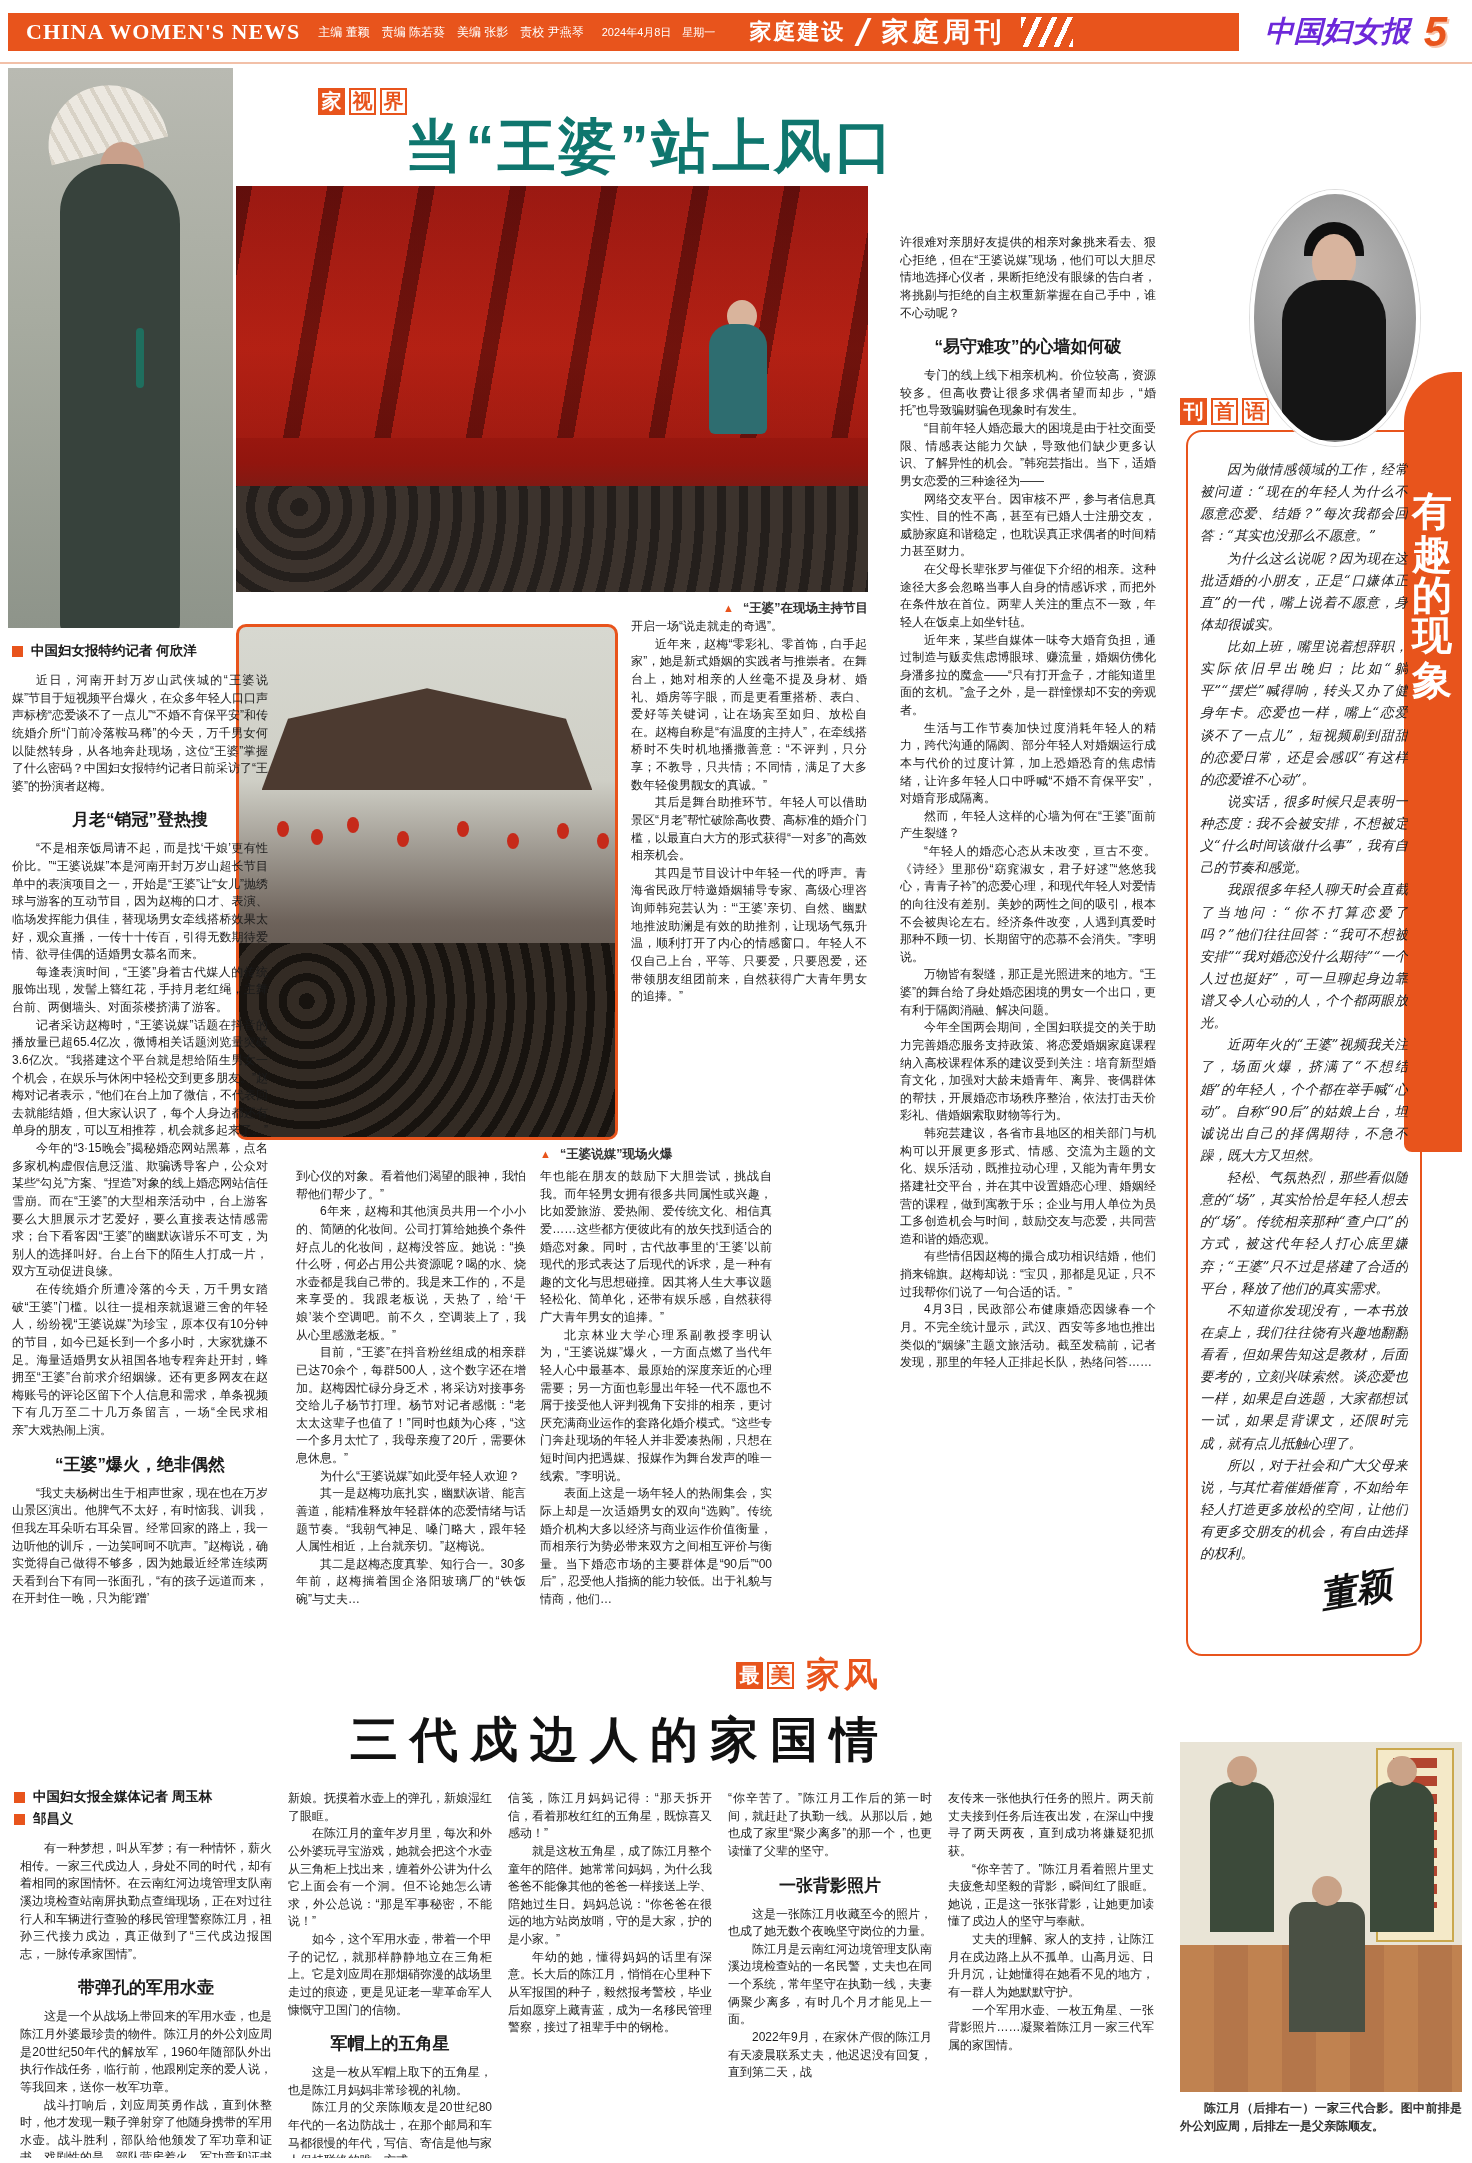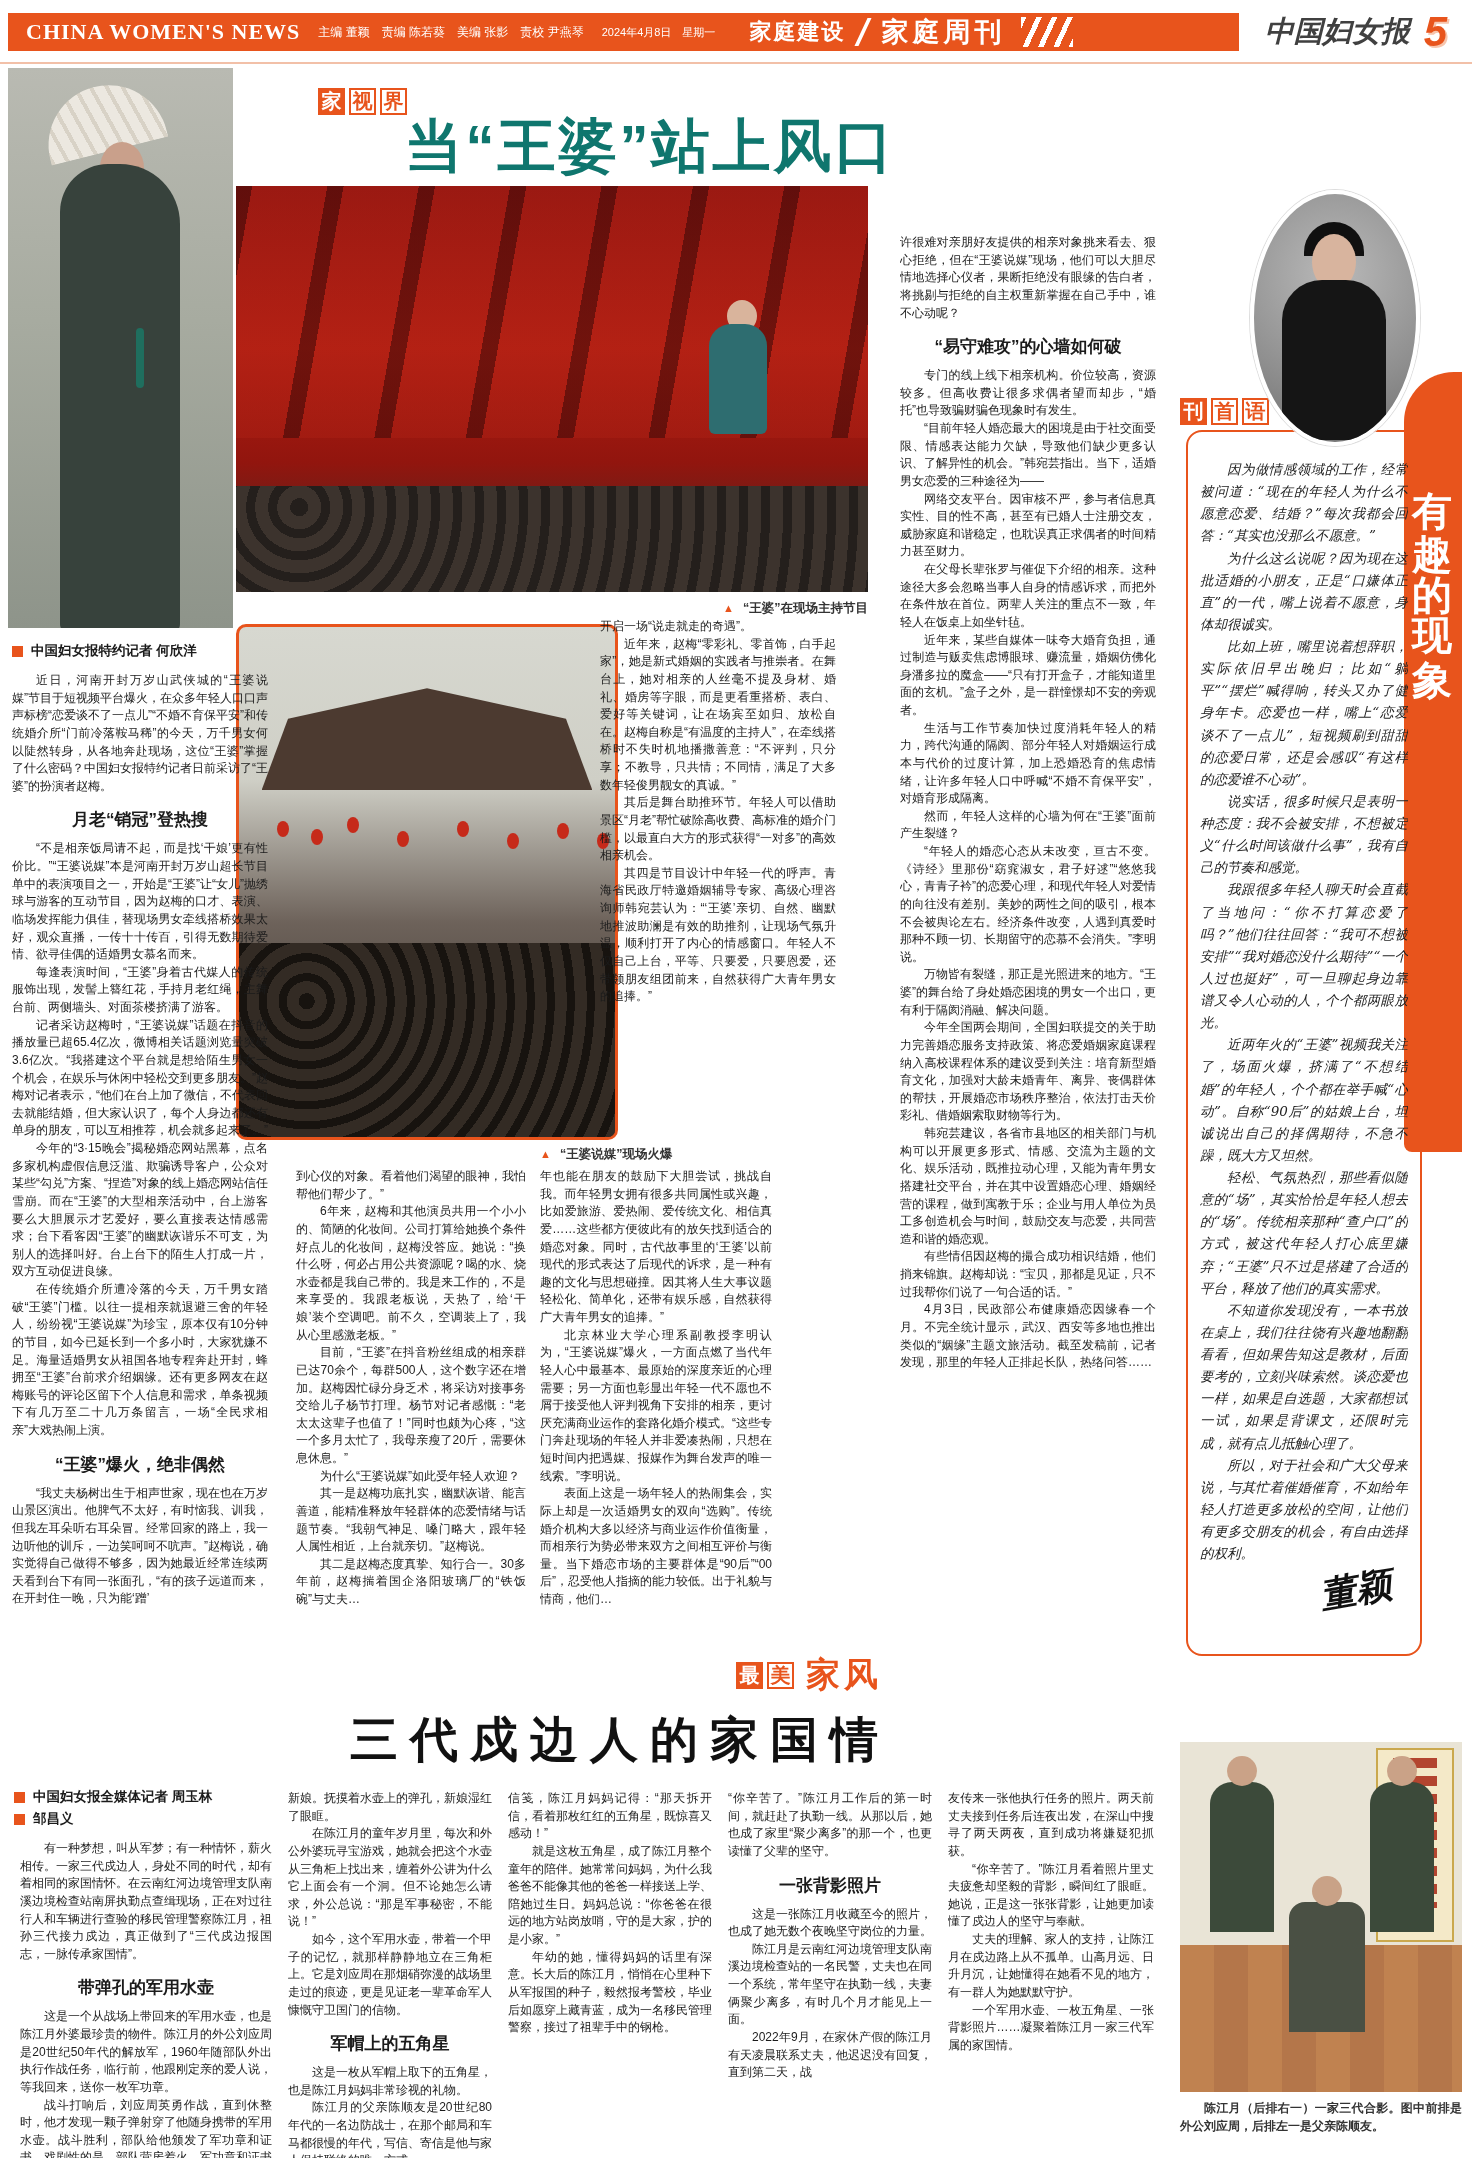--- a/index.html
+++ b/index.html
@@ -14,21 +14,21 @@
          letter-spacing:1px;padding:0 18px;white-space:nowrap;}
   .credits{font-size:12px;white-space:nowrap;}
   .date{font-size:11px;margin-left:18px;white-space:nowrap;}
   .secA{font-size:22px;font-weight:bold;margin-left:34px;white-space:nowrap;letter-spacing:2px;}
   .slash{width:4px;height:28px;background:#fff;transform:skewX(-25deg);margin:0 16px;}
   .secB{font-size:27px;font-weight:bold;letter-spacing:4px;white-space:nowrap;}
   .hatch{width:52px;height:30px;margin-left:16px;
          background:repeating-linear-gradient(115deg,#fff 0 5px,rgba(255,255,255,0) 5px 14px);}
   .bar-right{margin-left:auto;height:38px;background:#fff;display:flex;align-items:center;
              gap:14px;padding:0 6px 0 26px;}
-  .masthead{color:#404040;font-family:"DejaVu Serif",serif;font-style:italic;font-weight:bold;
+  .masthead{color:#6d28d9;font-family:"DejaVu Serif",serif;font-style:italic;font-weight:bold;
             font-size:29px;white-space:nowrap;}
   .pageno{color:#e8541c;font-size:42px;font-weight:bold;font-style:italic;line-height:1;
           text-shadow:2px 2px 0 #f7c5ad;}
   .pink-rule{left:0;right:0;top:62px;height:2px;background:#f2c0a8;}
 
   
   .bt p{font-size:12px;line-height:1.47;text-align:justify;text-indent:2em;margin:0;}
   .cont p:first-of-type{text-indent:0;}
   .subhead{font-weight:bold;font-size:17px;text-align:center;margin:13px 0 9px;text-indent:0 !important;}
   .byline{display:flex;align-items:center;gap:8px;font-weight:bold;font-size:13.5px;}
@@ -174,21 +174,21 @@
         <p>今年的“3·15晚会”揭秘婚恋网站黑幕，点名多家机构虚假信息泛滥、欺骗诱导客户，公众对某些“勾兑”方案、“捏造”对象的线上婚恋网站信任雪崩。而在“王婆”的大型相亲活动中，台上游客要么大胆展示才艺爱好，要么直接表达情感需求；台下看客因“王婆”的幽默诙谐乐不可支，为别人的选择叫好。台上台下的陌生人打成一片，双方互动促进良缘。</p>
         <p>在传统婚介所遭冷落的今天，万千男女踏破“王婆”门槛。以往一提相亲就退避三舍的年轻人，纷纷视“王婆说媒”为珍宝，原本仅有10分钟的节目，如今已延长到一个多小时，大家犹嫌不足。海量适婚男女从祖国各地专程奔赴开封，蜂拥至“王婆”台前求介绍姻缘。还有更多网友在赵梅账号的评论区留下个人信息和需求，单条视频下有几万至二十几万条留言，一场“全民求相亲”大戏热闹上演。</p>
       </div>
     <div class="subhead">“王婆”爆火，绝非偶然</div>
     <div>
 
     <p>“我丈夫杨树出生于相声世家，现在也在万岁山景区演出。他脾气不太好，有时恼我、训我，但我左耳朵听右耳朵冒。经常回家的路上，我一边听他的训斥，一边笑呵呵不吭声。”赵梅说，确实觉得自己做得不够多，因为她最近经常连续两天看到台下有同一张面孔，“有的孩子远道而来，在开封住一晚，只为能‘蹭’</p>
       </div>
   </div>
 
-  <div class="abs bt cont" style="left:600px;top:618px;width:236px;height:520px;overflow:hidden;">
+  <div class="abs bt cont" style="left:631px;top:618px;width:236px;height:520px;overflow:hidden;">
 
   <p>开启一场“说走就走的奇遇”。</p>
       <p>近年来，赵梅“零彩礼、零首饰，白手起家”，她是新式婚姻的实践者与推崇者。在舞台上，她对相亲的人丝毫不提及身材、婚礼、婚房等字眼，而是更看重搭桥、表白、爱好等关键词，让在场宾至如归、放松自在。赵梅自称是“有温度的主持人”，在牵线搭桥时不失时机地播撒善意：“不评判，只分享；不教导，只共情；不同情，满足了大多数年轻俊男靓女的真诚。”</p>
       <p>其后是舞台助推环节。年轻人可以借助景区“月老”帮忙破除高收费、高标准的婚介门槛，以最直白大方的形式获得“一对多”的高效相亲机会。</p>
       <p>其四是节目设计中年轻一代的呼声。青海省民政厅特邀婚姻辅导专家、高级心理咨询师韩宛芸认为：“‘王婆’亲切、自然、幽默地推波助澜是有效的助推剂，让现场气氛升温，顺利打开了内心的情感窗口。年轻人不仅自己上台，平等、只要爱，只要恩爱，还带领朋友组团前来，自然获得广大青年男女的追捧。”</p>
     </div>
 
   <div class="abs bt cont" style="left:296px;top:1168px;width:230px;height:482px;overflow:hidden;">
 
   <p>到心仪的对象。看着他们渴望的眼神，我怕帮他们帮少了。”</p>

